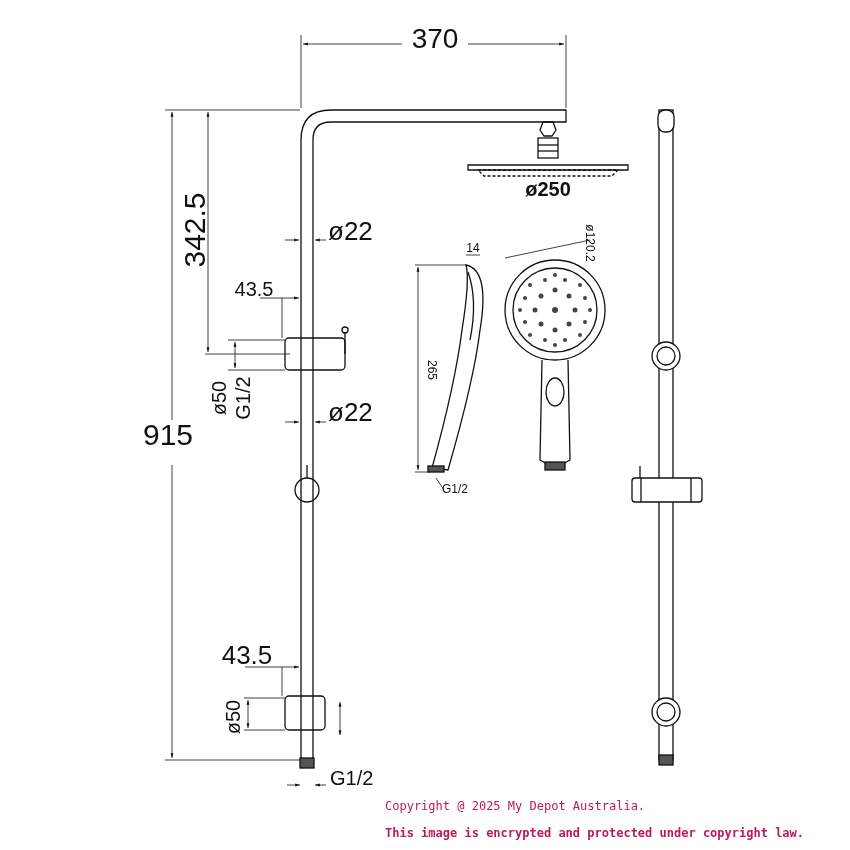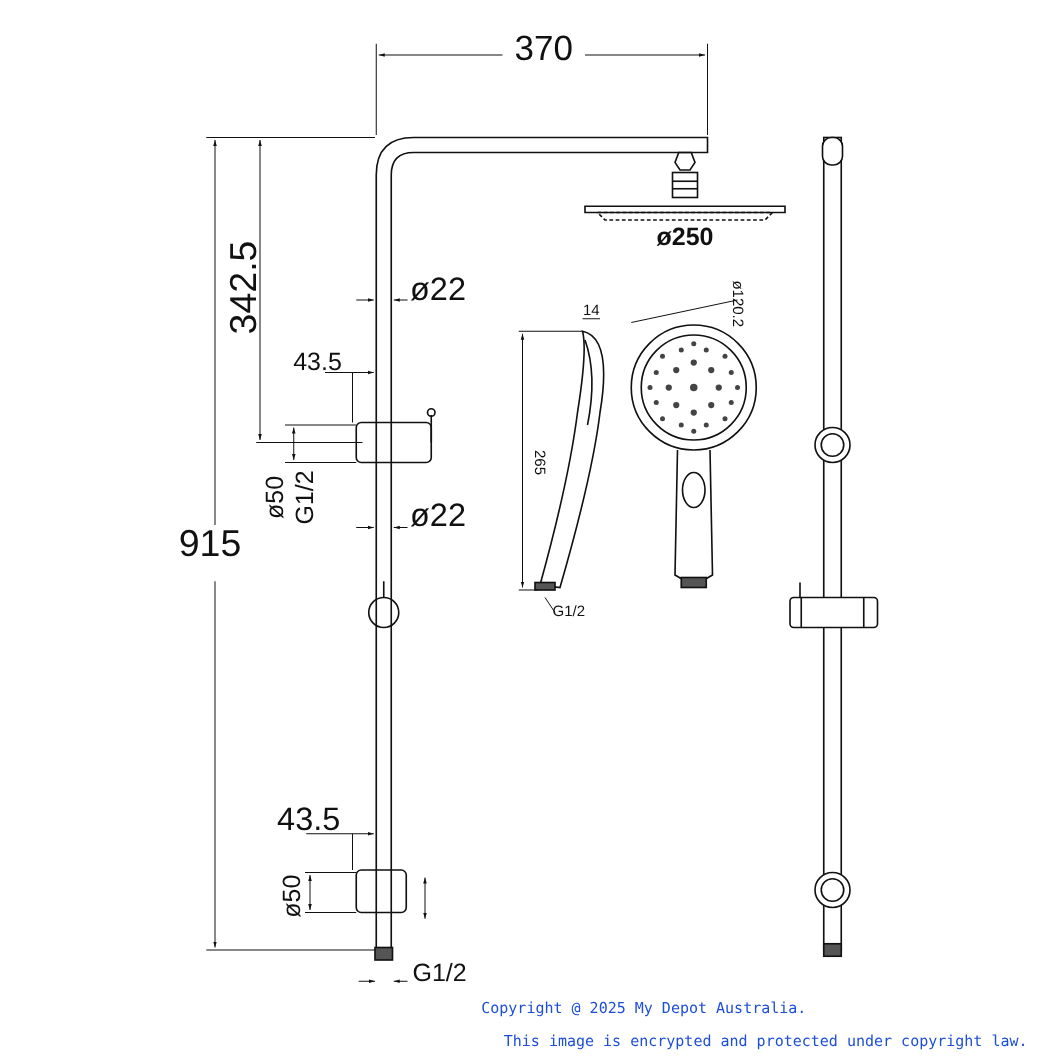--- a/index.html
+++ b/index.html
@@ -1,20 +1,20 @@
 <!DOCTYPE html>
 <html><head>
 <meta charset="utf-8">
 <style>
   html, body { margin:0; padding:0; background:#ffffff; }
   body { width:850px; height:850px; position:relative; overflow:hidden;
          font-family:"Liberation Sans", sans-serif; color:#111; }
   svg { position:absolute; left:0; top:0; }
   .dim { font-family:"Liberation Sans", sans-serif; fill:#111; }
-  .wm { position:absolute; font-family:"DejaVu Sans Mono", monospace; font-size:12px; color:#1d4ed8; white-space:nowrap;text-align:right; }
+  .wm { position:absolute; font-family:"DejaVu Sans Mono", monospace; font-size:12px; color:#be185d; white-space:nowrap;text-align:right; }
 </style>
 </head>
 <body>
 
 <svg width="850" height="850" viewBox="0 0 850 850">
   <defs>
     <marker id="arr" viewBox="0 0 10 10" refX="10" refY="5" markerWidth="6" markerHeight="6" orient="auto-start-reverse">
       <path d="M0,2 L10,5 L0,8 z" fill="#111"></path>
     </marker>
   </defs>
@@ -155,13 +155,13 @@
   <text class="dim" x="247" y="664" font-size="26" text-anchor="middle">43.5</text>
   <text class="dim" x="240" y="717" font-size="20" text-anchor="middle" transform="rotate(-90 240 717)">ø50</text>
   <text class="dim" x="330" y="785" font-size="20">G1/2</text>
   <text class="dim" x="473" y="252" font-size="12" text-anchor="middle">14</text>
   <text class="dim" x="428" y="370" font-size="12" text-anchor="middle" transform="rotate(90 428 370)">265</text>
   <text class="dim" x="586" y="243" font-size="12" text-anchor="middle" transform="rotate(90 586 243)">ø120.2</text>
   <text class="dim" x="442" y="493" font-size="12">G1/2</text>
 </svg>
 
 <div class="wm" style="left:385px; top:799px;">Copyright @ 2025 My Depot Australia.</div>
-<div class="wm" style="left:403px; top:826px;">This image is encrypted and protected under copyright law.</div>
+<div class="wm" style="left:385px; top:826px;font-weight:bold;">This image is encrypted and protected under copyright law.</div>
 
 </body></html>

